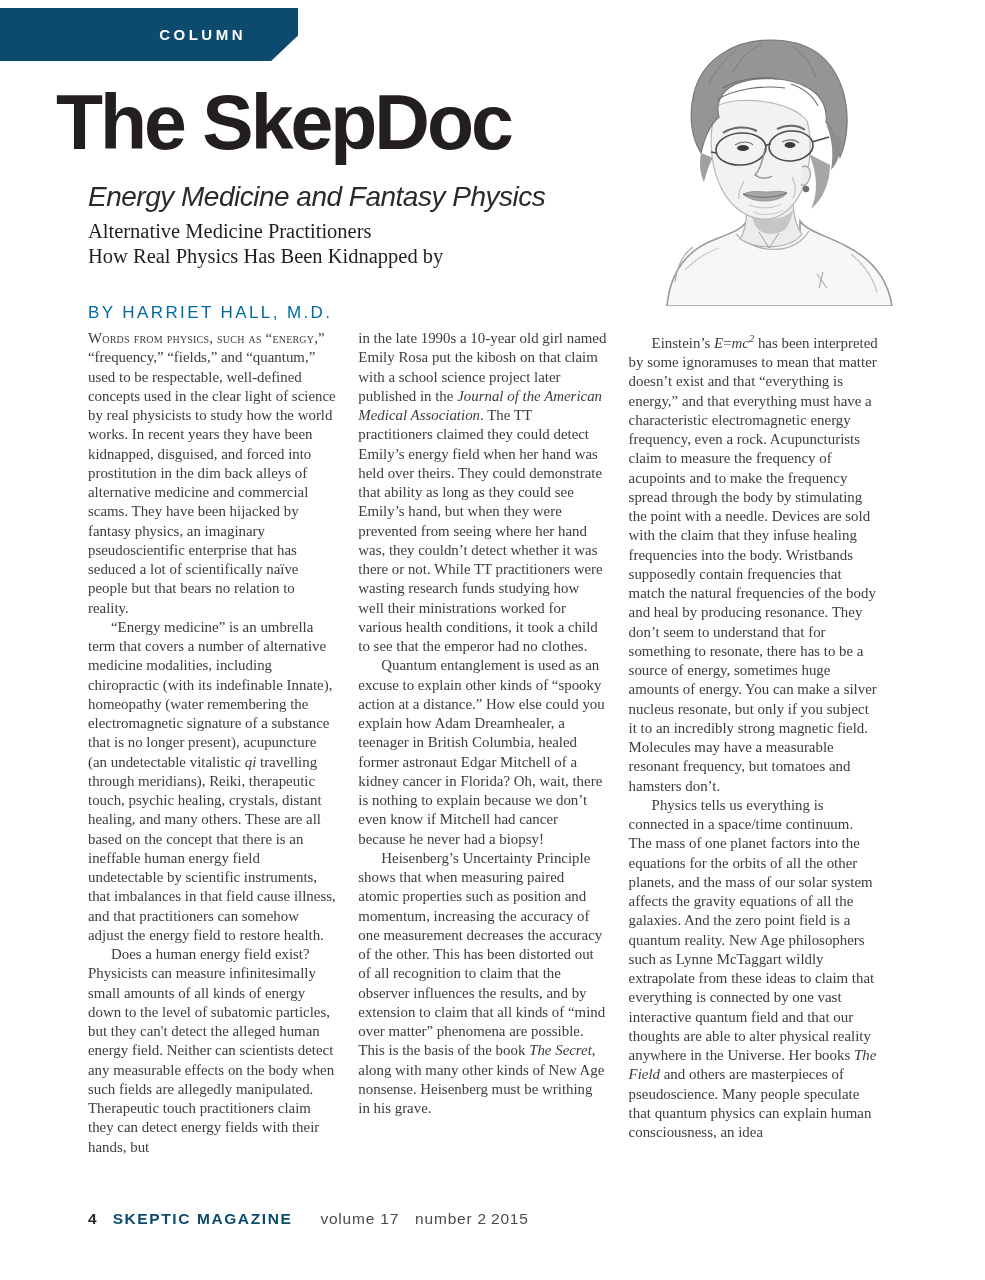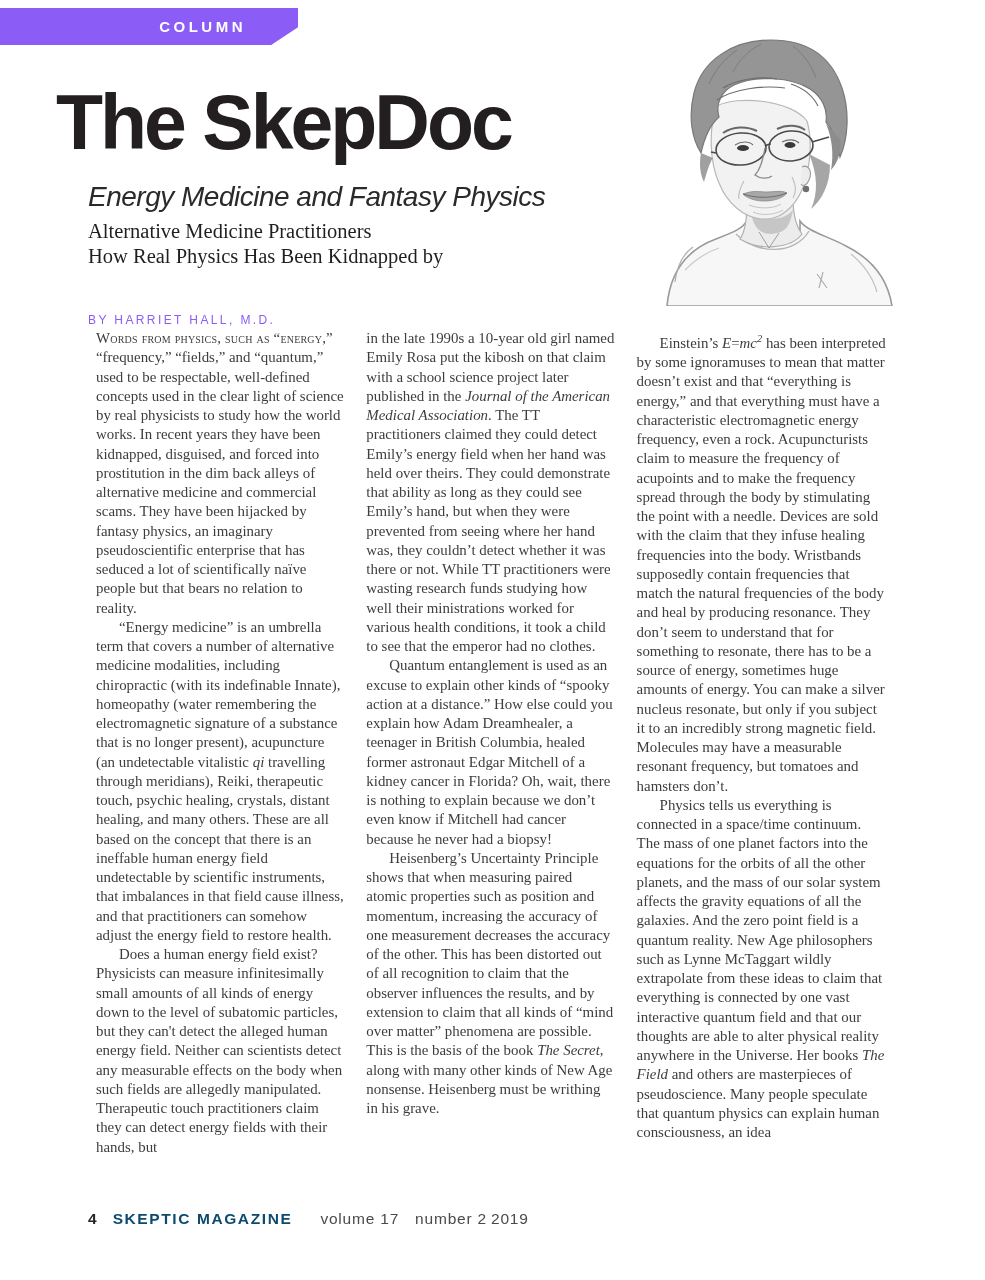--- a/index.html
+++ b/index.html
@@ -8,22 +8,22 @@
     width: 985px; height: 1280px;
     position: relative;
     font-family: "Liberation Serif", serif;
     color: #3d3d3d;
     overflow: hidden;
   }
 
   
   .banner {
     position: absolute; left: 0; top: 8px;
-    width: 298px; height: 37px;
-    background: #8b5cf6;
+    width: 298px; height: 53px;
+    background: #0c4a6e;
     clip-path: polygon(0 0, 100% 0, 100% 52%, 91% 100%, 0 100%);
     display: flex; align-items: center; justify-content: flex-end;
     padding-right: 52px;
   }
   .banner-label {
     color: #ffffff;
     font-family: "Liberation Sans", sans-serif;
     font-weight: bold; font-size: 15px;
     letter-spacing: 3.5px;
   }
@@ -46,35 +46,35 @@
     font-size: 28px; letter-spacing: -0.5px;
     color: #2a2a2a; white-space: nowrap;
   }
   .subheading {
     position: absolute; left: 88px; top: 219px;
     font-family: "Liberation Serif", serif;
     font-size: 20.5px; line-height: 25px;
     color: #1f1f1f;
   }
   .byline {
-    position: absolute; left: 88px; top: 313px;
+    position: absolute; left: 88px; top: 303px;
     font-family: "Liberation Sans", sans-serif;
-    font-size: 12px; letter-spacing: 2.4px;
-    color: #8b5cf6;
+    font-size: 17px; letter-spacing: 2.4px;
+    color: #0369a1;
   }
 
   
   .portrait {
     position: absolute; left: 640px; top: 36px;
     width: 272px; height: 270px;
   }
 
   
   .article {
-    position: absolute; left: 96px; top: 329px;
+    position: absolute; left: 88px; top: 329px;
     width: 790px;
     display: flex; gap: 21px;
   }
   .col { width: 249.3px; flex: 0 0 auto; }
   .para {
     margin: 0;
     font-size: 14.9px; line-height: 19.25px;
     text-align: left;
     color: #3d3d3d;
   }
@@ -178,14 +178,14 @@
       <p class="para indent"><span>Einstein’s </span><span class="it">E</span><span>=</span><span class="it">mc</span><sup class="it">2</sup><span> has been interpreted by some ignoramuses to mean that matter doesn’t exist and that “everything is energy,” and that everything must have a characteristic electromagnetic energy frequency, even a rock. Acupuncturists claim to measure the frequency of acupoints and to make the frequency spread through the body by stimulating the point with a needle. Devices are sold with the claim that they infuse healing frequencies into the body. Wristbands supposedly contain frequencies that match the natural frequencies of the body and heal by producing resonance. They don’t seem to understand that for something to resonate, there has to be a source of energy, sometimes huge amounts of energy. You can make a silver nucleus resonate, but only if you subject it to an incredibly strong magnetic field. Molecules may have a measurable resonant frequency, but tomatoes and hamsters don’t.</span></p>
       <p class="para indent"><span>Physics tells us everything is connected in a space/time continuum. The mass of one planet factors into the equations for the orbits of all the other planets, and the mass of our solar system affects the gravity equations of all the galaxies. And the zero point field is a quantum reality. New Age philosophers such as Lynne McTaggart wildly extrapolate from these ideas to claim that everything is connected by one vast interactive quantum field and that our thoughts are able to alter physical reality anywhere in the Universe. Her books </span><span class="it">The Field</span><span> and others are masterpieces of pseudoscience. Many people speculate that quantum physics can explain human consciousness, an idea</span></p>
     </div>
 </div>
 
 <div class="footer">
   <span class="pg">4</span>
   <span class="mag">SKEPTIC MAGAZINE</span>
   <span class="vol">volume 17</span>
   <span class="num">number 2</span>
-  <span class="yr">2019</span>
+  <span class="yr">2015</span>
 </div>
 
 </body></html>

